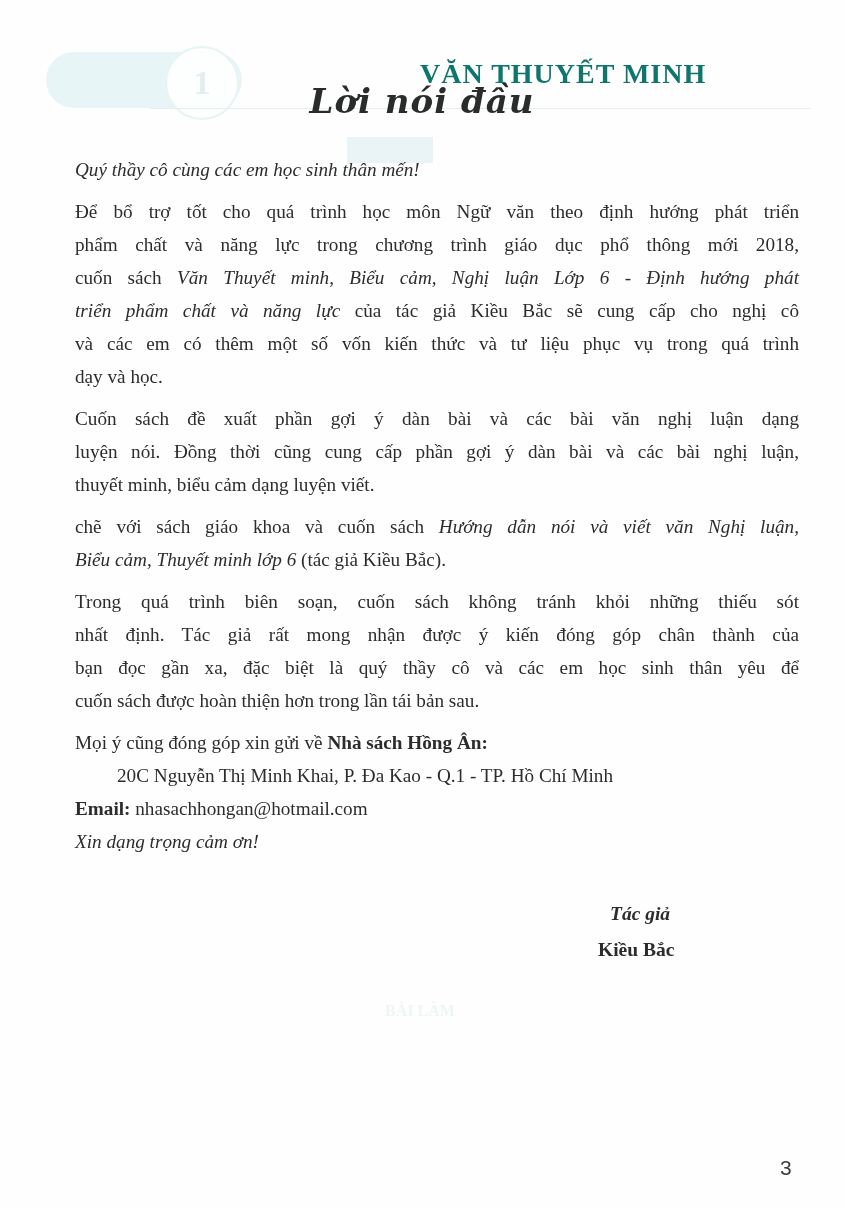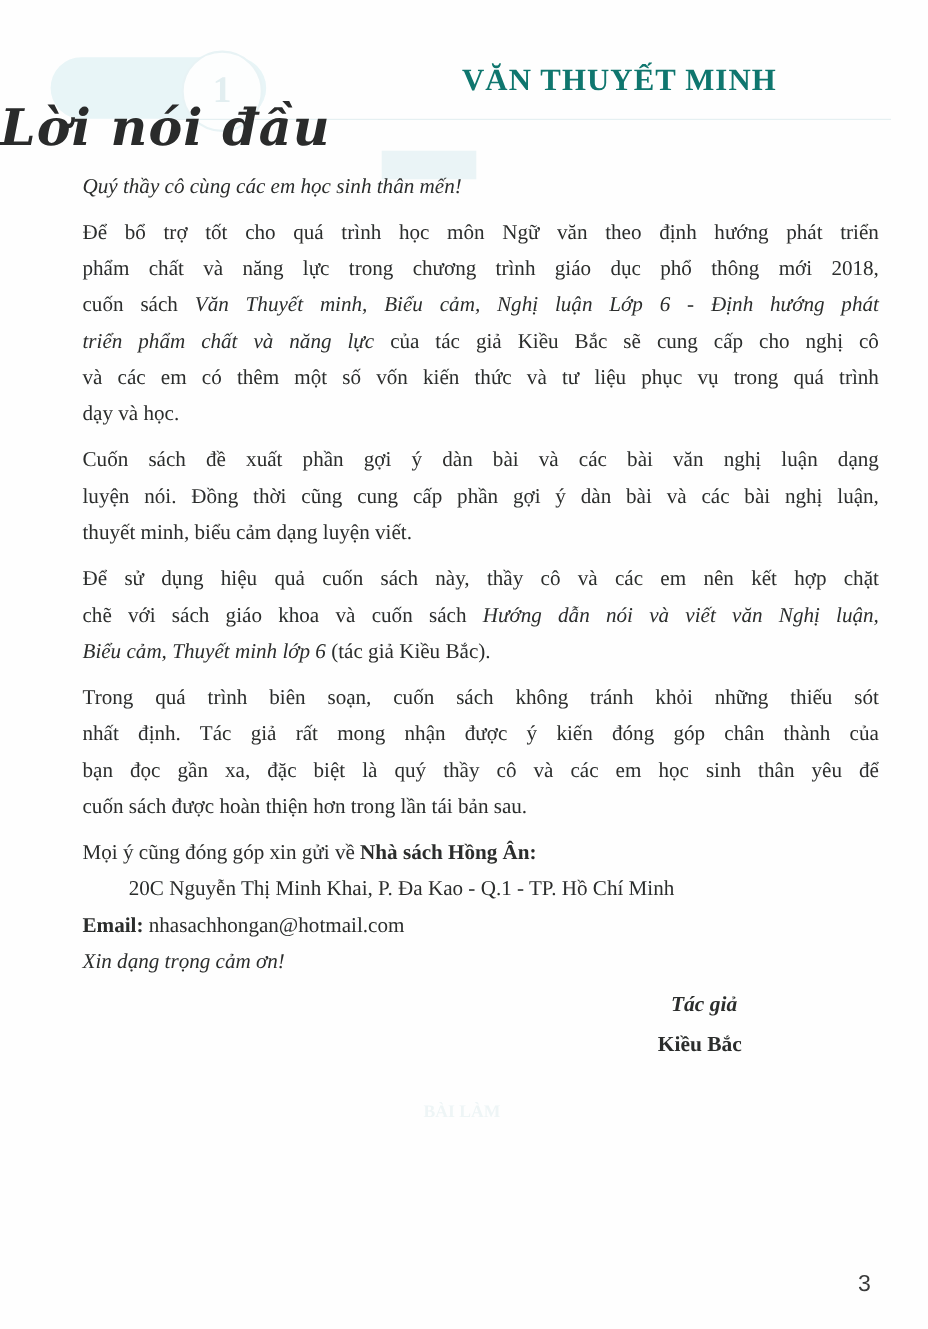--- a/index.html
+++ b/index.html
@@ -28,24 +28,24 @@
     .ghost-rule {
       position: absolute; left: 150px; top: 108px; width: 660px; height: 1px;
       background: #e3eff1;
     }
     .ghost-box {
       position: absolute; left: 347px; top: 137px; width: 86px; height: 26px;
       background: #eaf4f6;
     }
     .page-title {
       position: absolute; left: 0; right: 0; top: 58px;
-      text-align: left;
+      text-align: center;
       font-family: "DejaVu Serif", "Liberation Serif", serif;
       font-style: italic;
-      font-size: 46px;
+      font-size: 34px;
       color: #2a2b2b;
       letter-spacing: 1px;
     }
     .body-text {
       position: absolute; left: 75px; width: 724px; top: 153px;
       font-size: 19.2px;
       line-height: 33px;
       font-family: "Liberation Serif", "DejaVu Serif", serif;
       text-align: justify;
     }
@@ -100,21 +100,20 @@
     <span class="line last">dạy và học.</span>
   </p>
 
   <p>
     <span class="line" style="padding-left: 0px;">Cuốn sách đề xuất phần gợi ý dàn bài và các bài văn nghị luận dạng</span>
     <span class="line">luyện nói. Đồng thời cũng cung cấp phần gợi ý dàn bài và các bài nghị luận,</span>
     <span class="line last">thuyết minh, biểu cảm dạng luyện viết.</span>
   </p>
 
   <p>
-    <span class="line" style="padding-left: 0px;">Để sử dụng hiệu quả cuốn sách này, thầy cô và các em nên kết hợp chặt</span>
     <span class="line"><span>chẽ với sách giáo khoa và cuốn sách </span><i>Hướng dẫn nói và viết văn Nghị luận,</i></span>
     <span class="line last"><i>Biểu cảm, Thuyết minh lớp 6</i><span> (tác giả Kiều Bắc).</span></span>
   </p>
 
   <p>
     <span class="line" style="padding-left: 0px;">Trong quá trình biên soạn, cuốn sách không tránh khỏi những thiếu sót</span>
     <span class="line">nhất định. Tác giả rất mong nhận được ý kiến đóng góp chân thành của</span>
     <span class="line">bạn đọc gần xa, đặc biệt là quý thầy cô và các em học sinh thân yêu để</span>
     <span class="line last">cuốn sách được hoàn thiện hơn trong lần tái bản sau.</span>
   </p>

